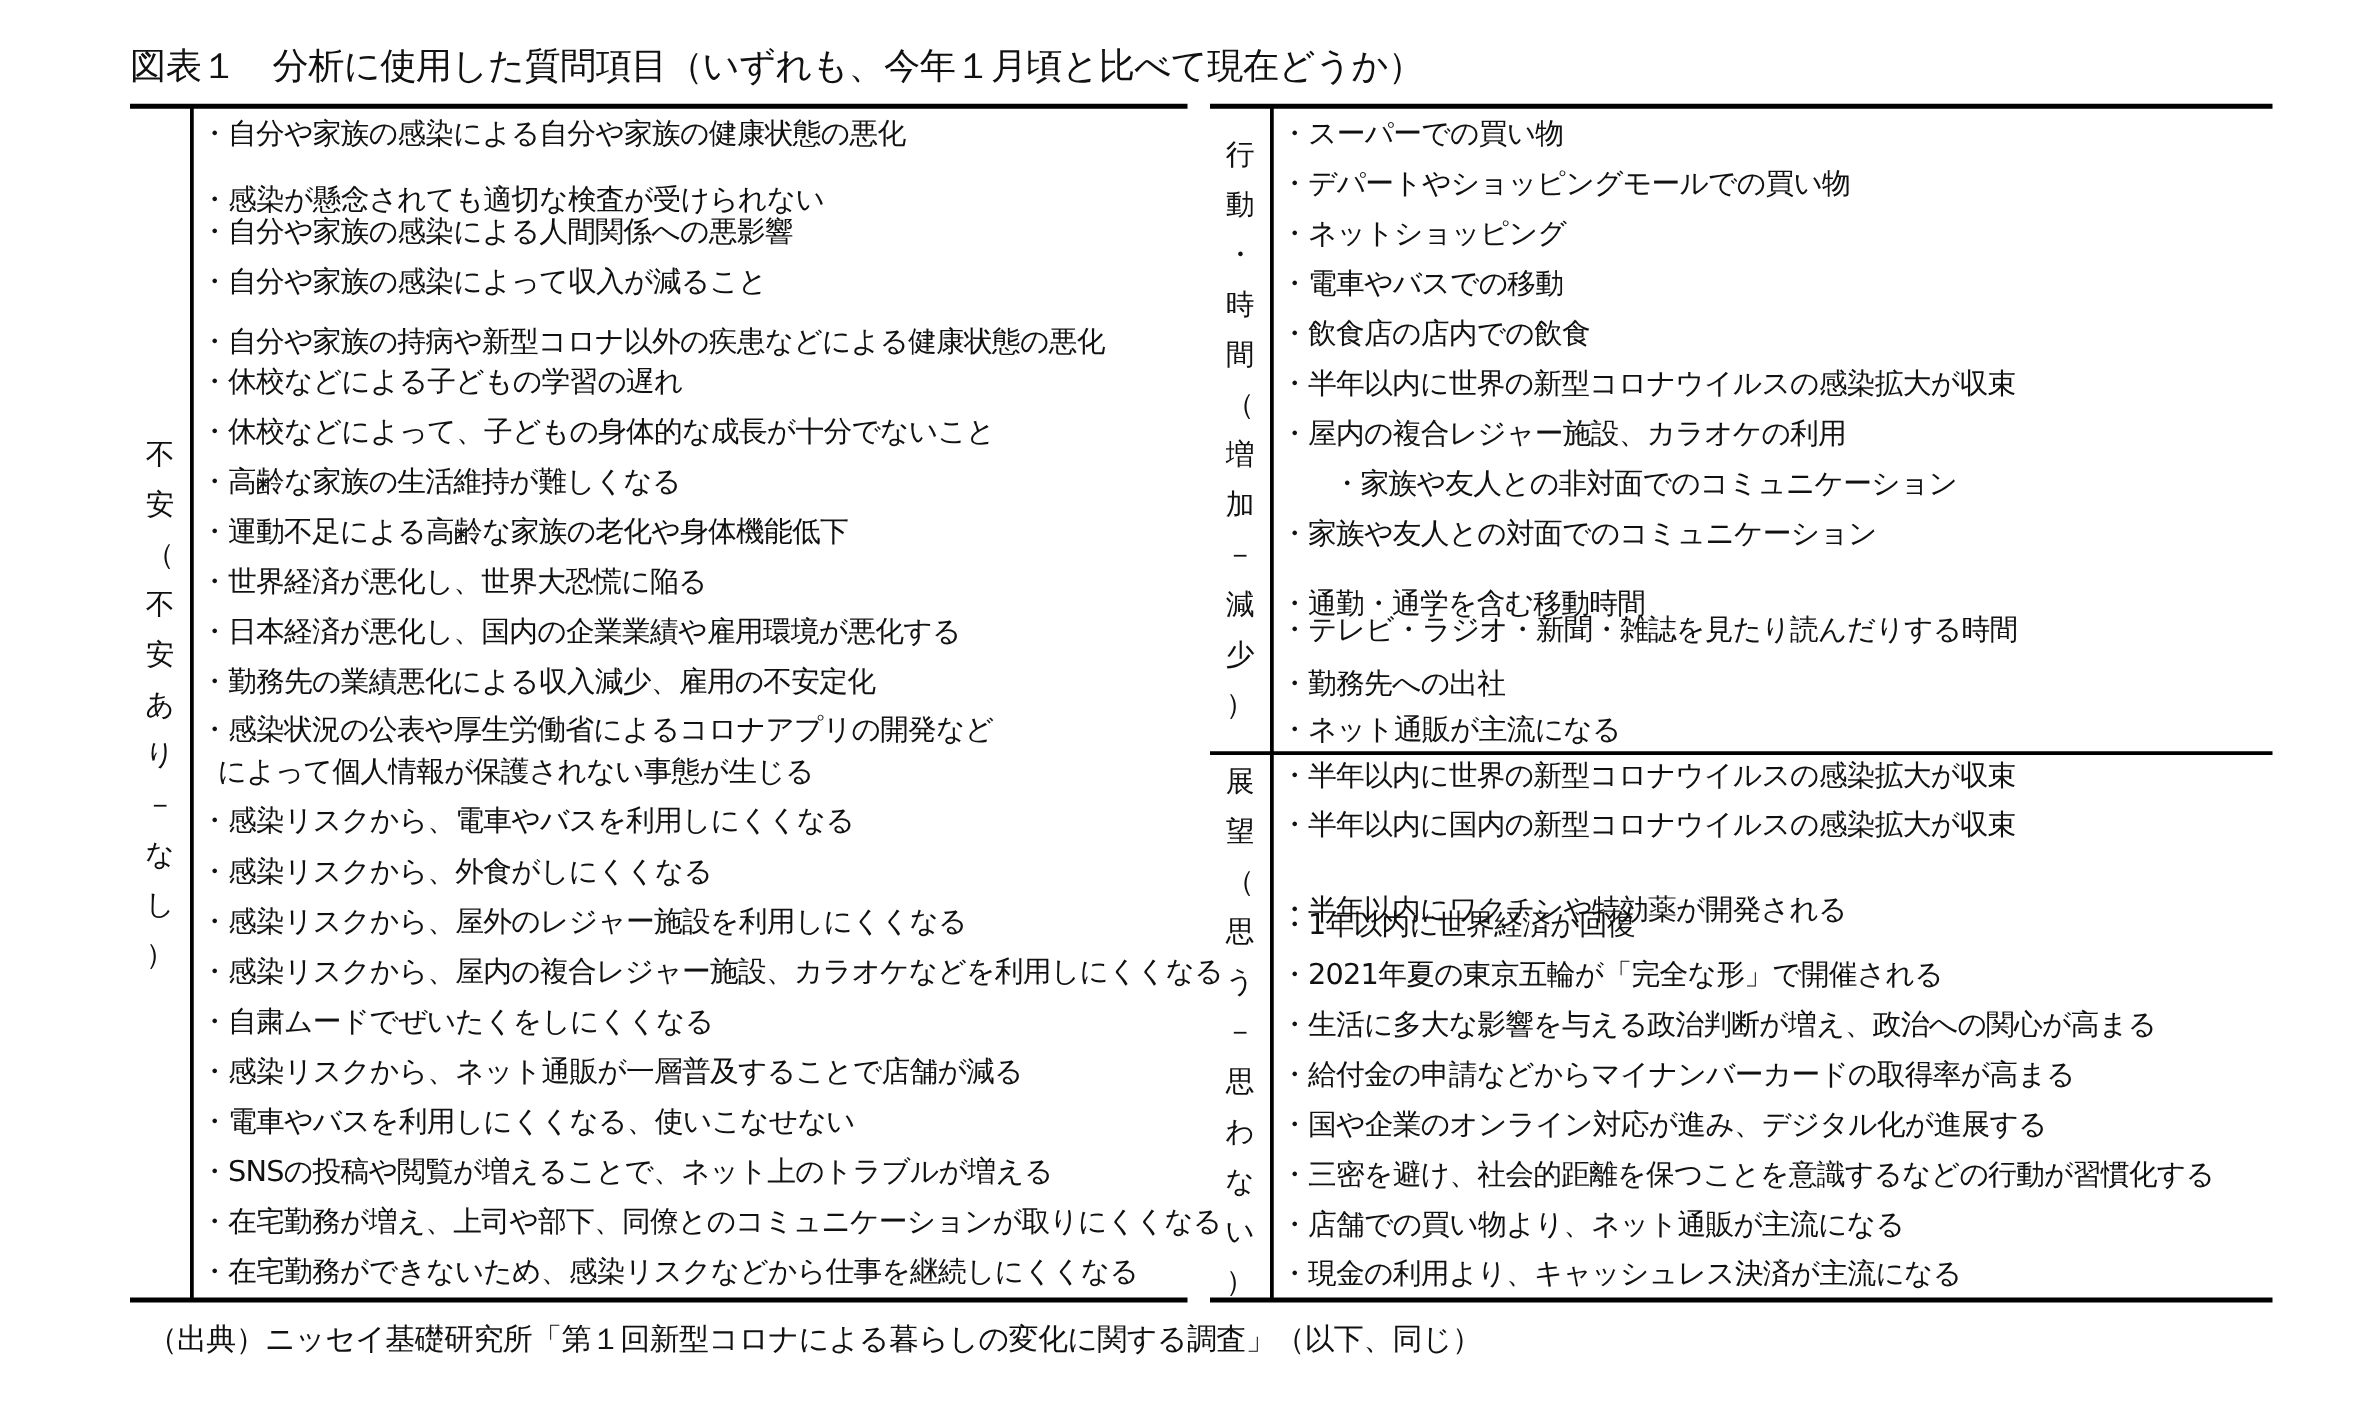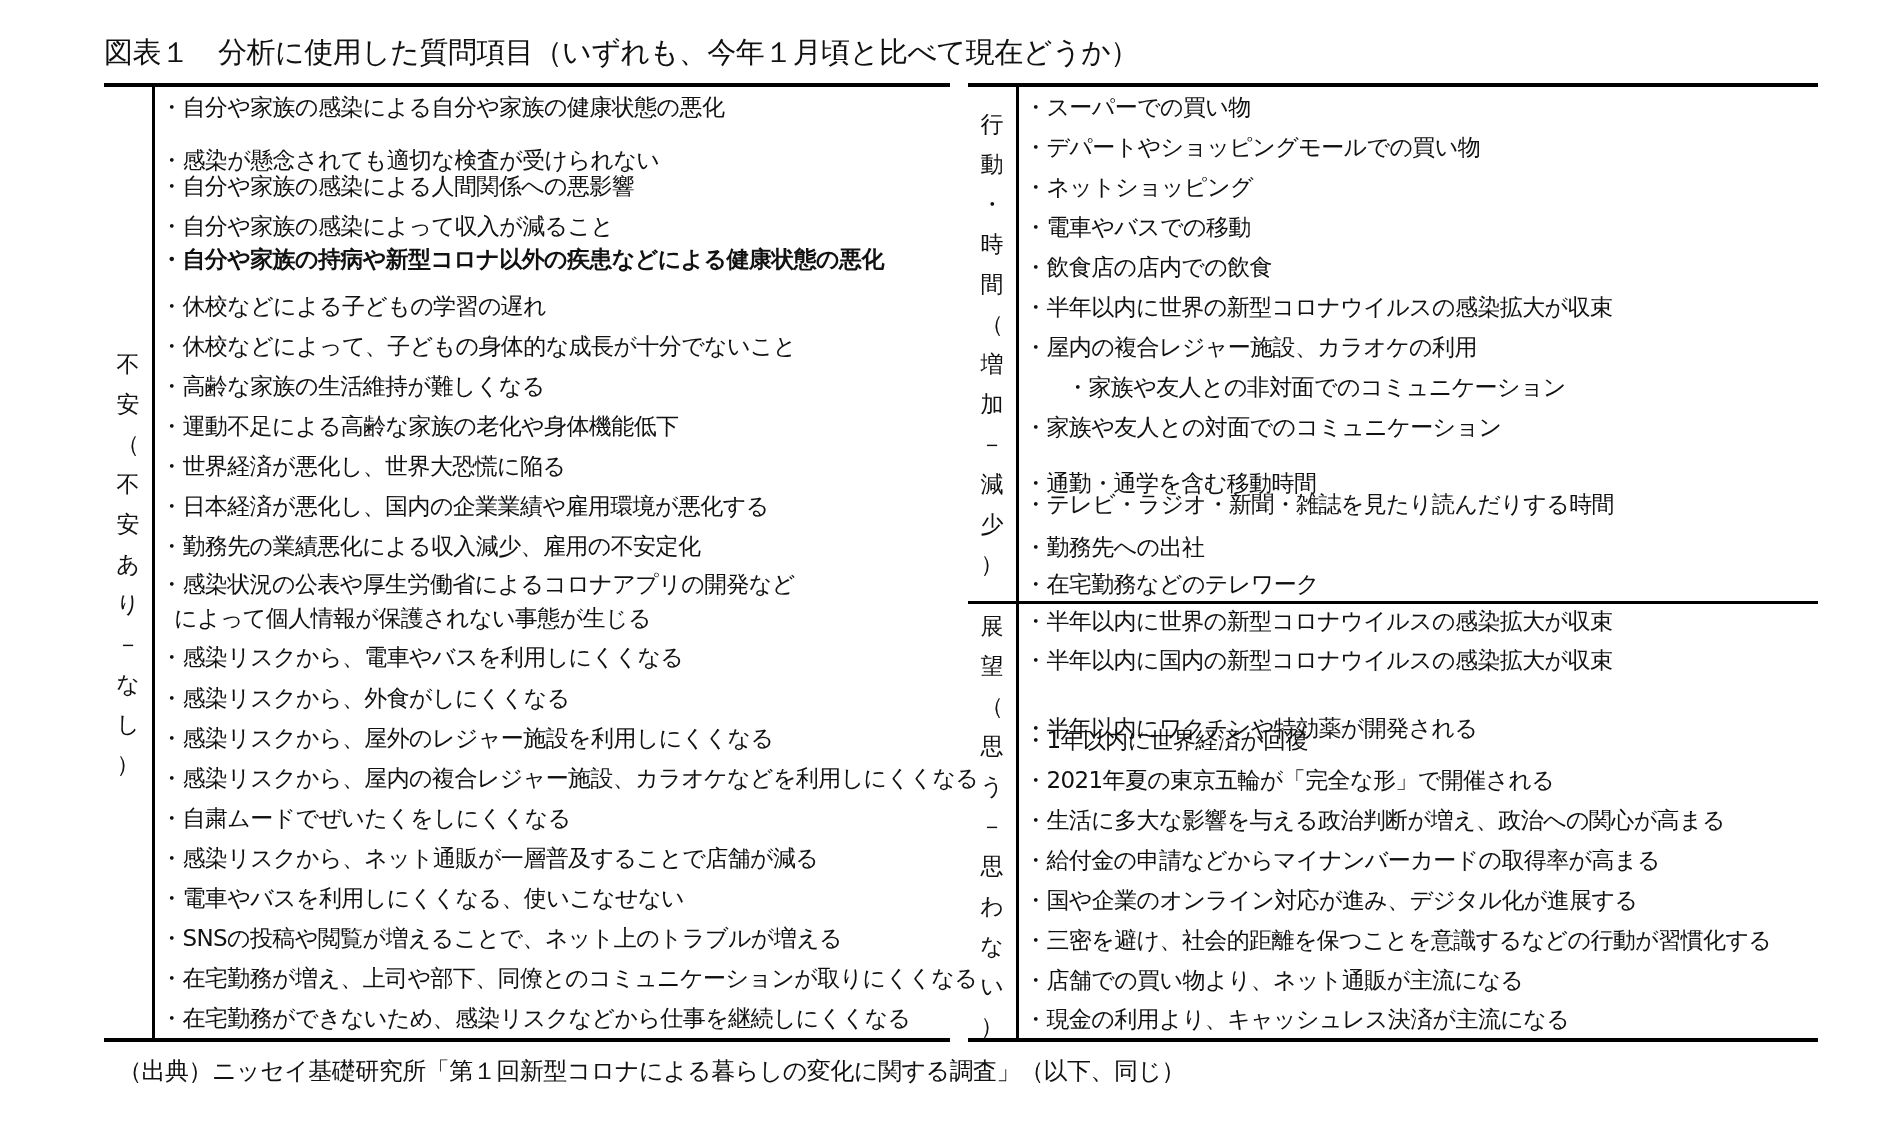--- a/index.html
+++ b/index.html
@@ -37,21 +37,21 @@
       <span>な</span>
       <span>し</span>
       <span>）</span>
     </div>
 
   <ul class="rows" id="left-rows" style="left:160px;top:0;">
       <li class="row" style="top: 90px;">・自分や家族の感染による自分や家族の健康状態の悪化</li>
       <li class="row" style="top: 143px;">・感染が懸念されても適切な検査が受けられない</li>
       <li class="row" style="top: 169px;">・自分や家族の感染による人間関係への悪影響</li>
       <li class="row" style="top: 209px;">・自分や家族の感染によって収入が減ること</li>
-      <li class="row" style="top: 242px; font-weight: bold;">・自分や家族の持病や新型コロナ以外の疾患などによる健康状態の悪化</li>
+      <li class="row" style="top: 257px;">・自分や家族の持病や新型コロナ以外の疾患などによる健康状態の悪化</li>
       <li class="row" style="top: 289px;">・休校などによる子どもの学習の遅れ</li>
       <li class="row" style="top: 329px;">・休校などによって、子どもの身体的な成長が十分でないこと</li>
       <li class="row" style="top: 369px;">・高齢な家族の生活維持が難しくなる</li>
       <li class="row" style="top: 409px;">・運動不足による高齢な家族の老化や身体機能低下</li>
       <li class="row" style="top: 449px;">・世界経済が悪化し、世界大恐慌に陥る</li>
       <li class="row" style="top: 489px;">・日本経済が悪化し、国内の企業業績や雇用環境が悪化する</li>
       <li class="row" style="top: 529px;">・勤務先の業績悪化による収入減少、雇用の不安定化</li>
       <li class="row" style="top: 567px;">・感染状況の公表や厚生労働省によるコロナアプリの開発など</li>
       <li class="row cont" style="top: 601px;">によって個人情報が保護されない事態が生じる</li>
       <li class="row" style="top: 640px;">・感染リスクから、電車やバスを利用しにくくなる</li>
@@ -107,21 +107,21 @@
       <li class="row" style="top: 170px;">・ネットショッピング</li>
       <li class="row" style="top: 210px;">・電車やバスでの移動</li>
       <li class="row" style="top: 250px;">・飲食店の店内での飲食</li>
       <li class="row" style="top: 290px;">・半年以内に世界の新型コロナウイルスの感染拡大が収束</li>
       <li class="row" style="top: 330px;">・屋内の複合レジャー施設、カラオケの利用</li>
       <li class="row" style="top: 370px; margin-left: 42px;">・家族や友人との非対面でのコミュニケーション</li>
       <li class="row" style="top: 410px;">・家族や友人との対面でのコミュニケーション</li>
       <li class="row" style="top: 466px;">・通勤・通学を含む移動時間</li>
       <li class="row" style="top: 487px;">・テレビ・ラジオ・新聞・雑誌を見たり読んだりする時間</li>
       <li class="row" style="top: 530px;">・勤務先への出社</li>
-      <li class="row" style="top: 567px;">・在宅勤務などのテレワーク</li>
+      <li class="row" style="top: 567px;">・ネット通販が主流になる</li>
     </ul>
   <ul class="rows" id="outlook-rows" style="left:1024px;top:0;">
       <li class="row" style="top: 604px;">・半年以内に世界の新型コロナウイルスの感染拡大が収束</li>
       <li class="row" style="top: 643px;">・半年以内に国内の新型コロナウイルスの感染拡大が収束</li>
       <li class="row" style="top: 711px;">・半年以内にワクチンや特効薬が開発される</li>
       <li class="row" style="top: 723px;">・1年以内に世界経済が回復</li>
       <li class="row" style="top: 763px;">・2021年夏の東京五輪が「完全な形」で開催される</li>
       <li class="row" style="top: 803px;">・生活に多大な影響を与える政治判断が増え、政治への関心が高まる</li>
       <li class="row" style="top: 843px;">・給付金の申請などからマイナンバーカードの取得率が高まる</li>
       <li class="row" style="top: 883px; text-align: center;">・国や企業のオンライン対応が進み、デジタル化が進展する</li>

